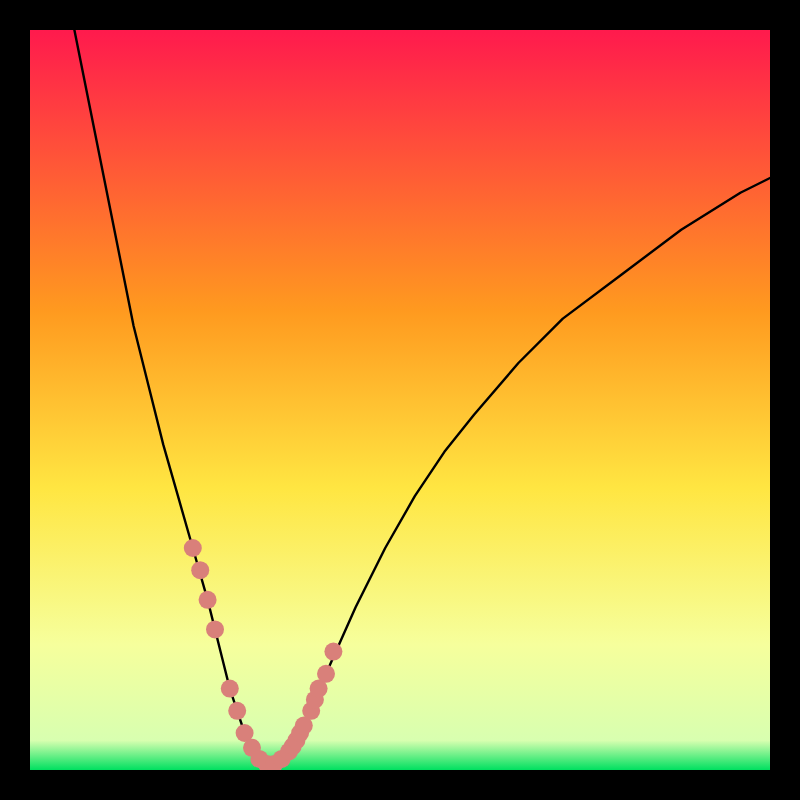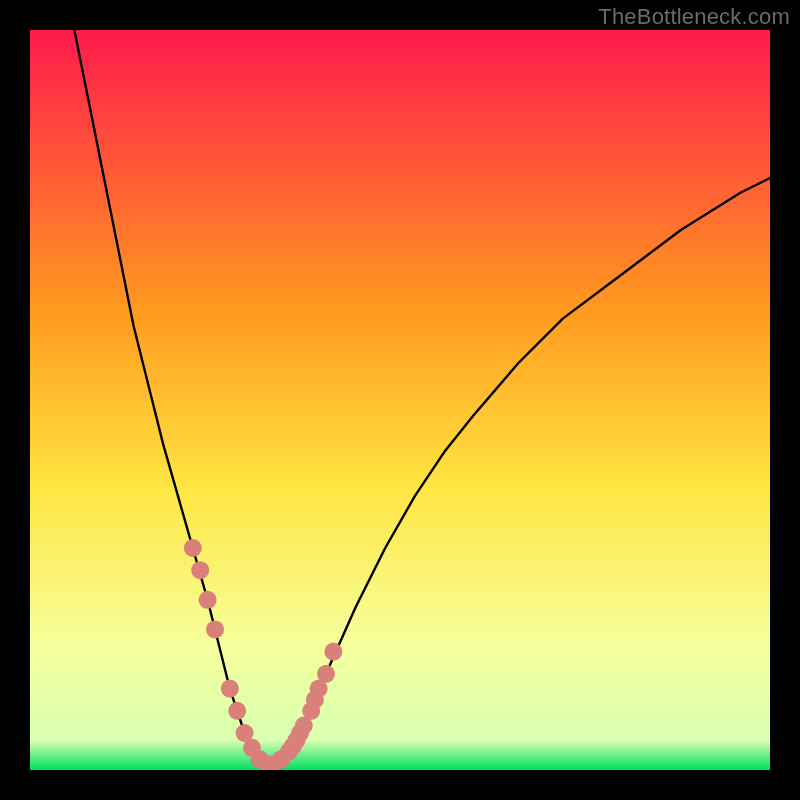--- a/index.html
+++ b/index.html
@@ -33,21 +33,20 @@
     font-weight: 500;
     letter-spacing: 0.2px;
     user-select: none;
   }
   svg { display: block; }
 </style>
 </head>
 <body>
 
 <div class="frame">
-  <div class="watermark">TheBottleneck.com</div>
   <div class="plot">
     <svg id="chart-svg" width="740" height="740" viewBox="0 0 740 740">
       <defs>
         <linearGradient id="bg-grad" x1="0" y1="0" x2="0" y2="1">
           <stop id="g0" offset="0%" stop-color="#ff1a4d"></stop>
           <stop id="g1" offset="38%" stop-color="#ff9a1f"></stop>
           <stop id="g2" offset="62%" stop-color="#ffe642"></stop>
           <stop id="g3" offset="83%" stop-color="#f6ff9c"></stop>
           <stop id="g4" offset="96%" stop-color="#d8ffb0"></stop>
           <stop id="g5" offset="100%" stop-color="#00e060"></stop>

